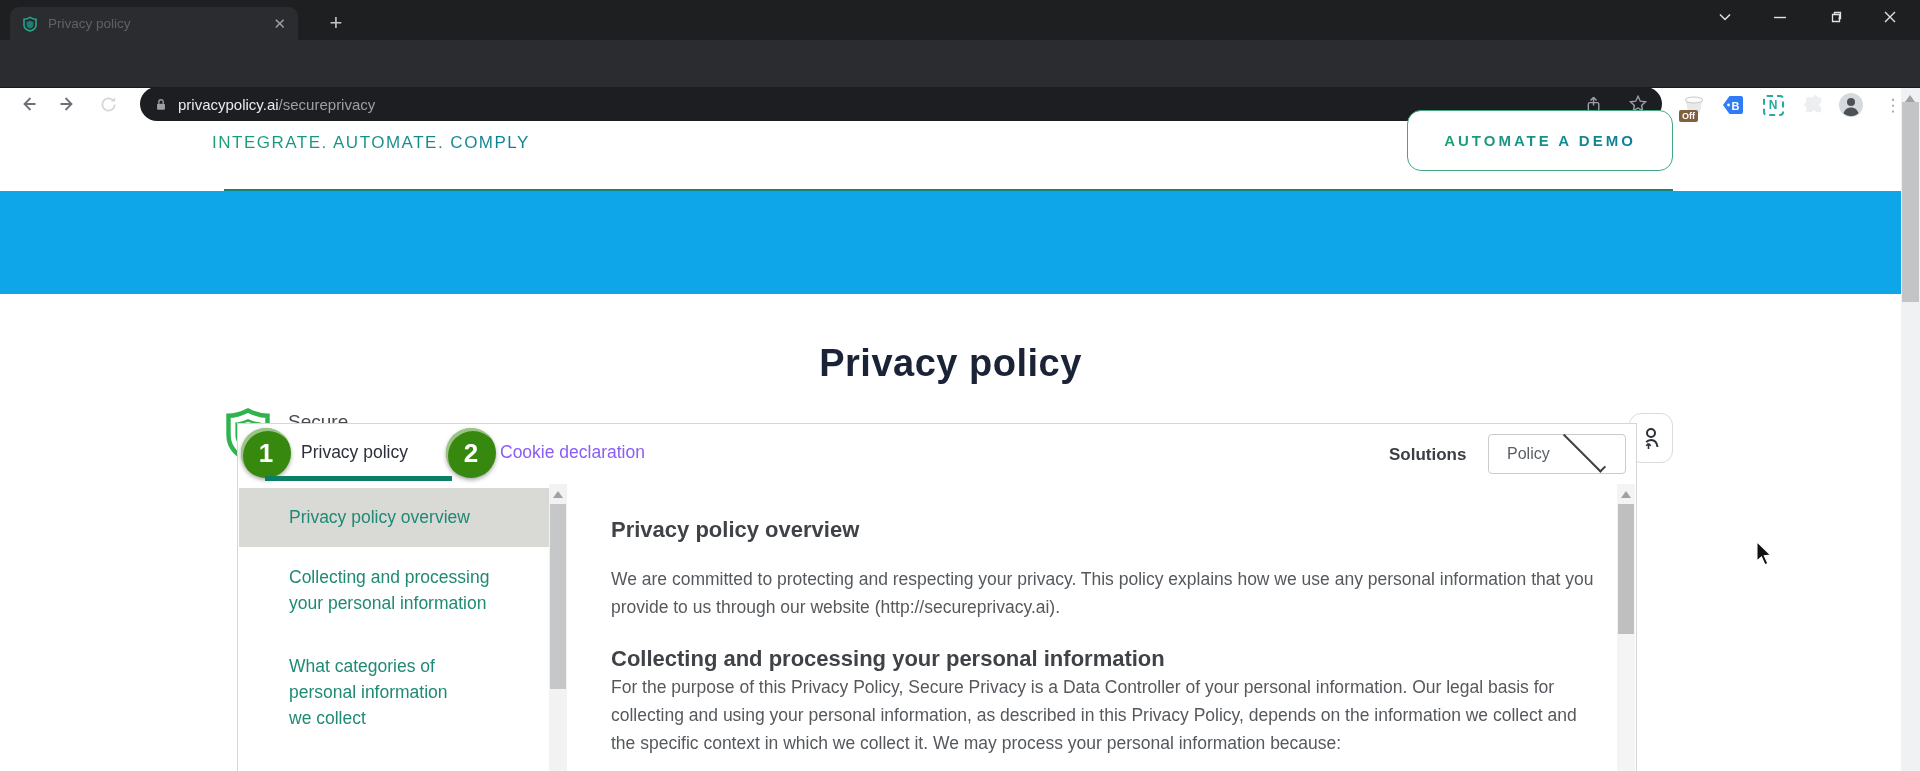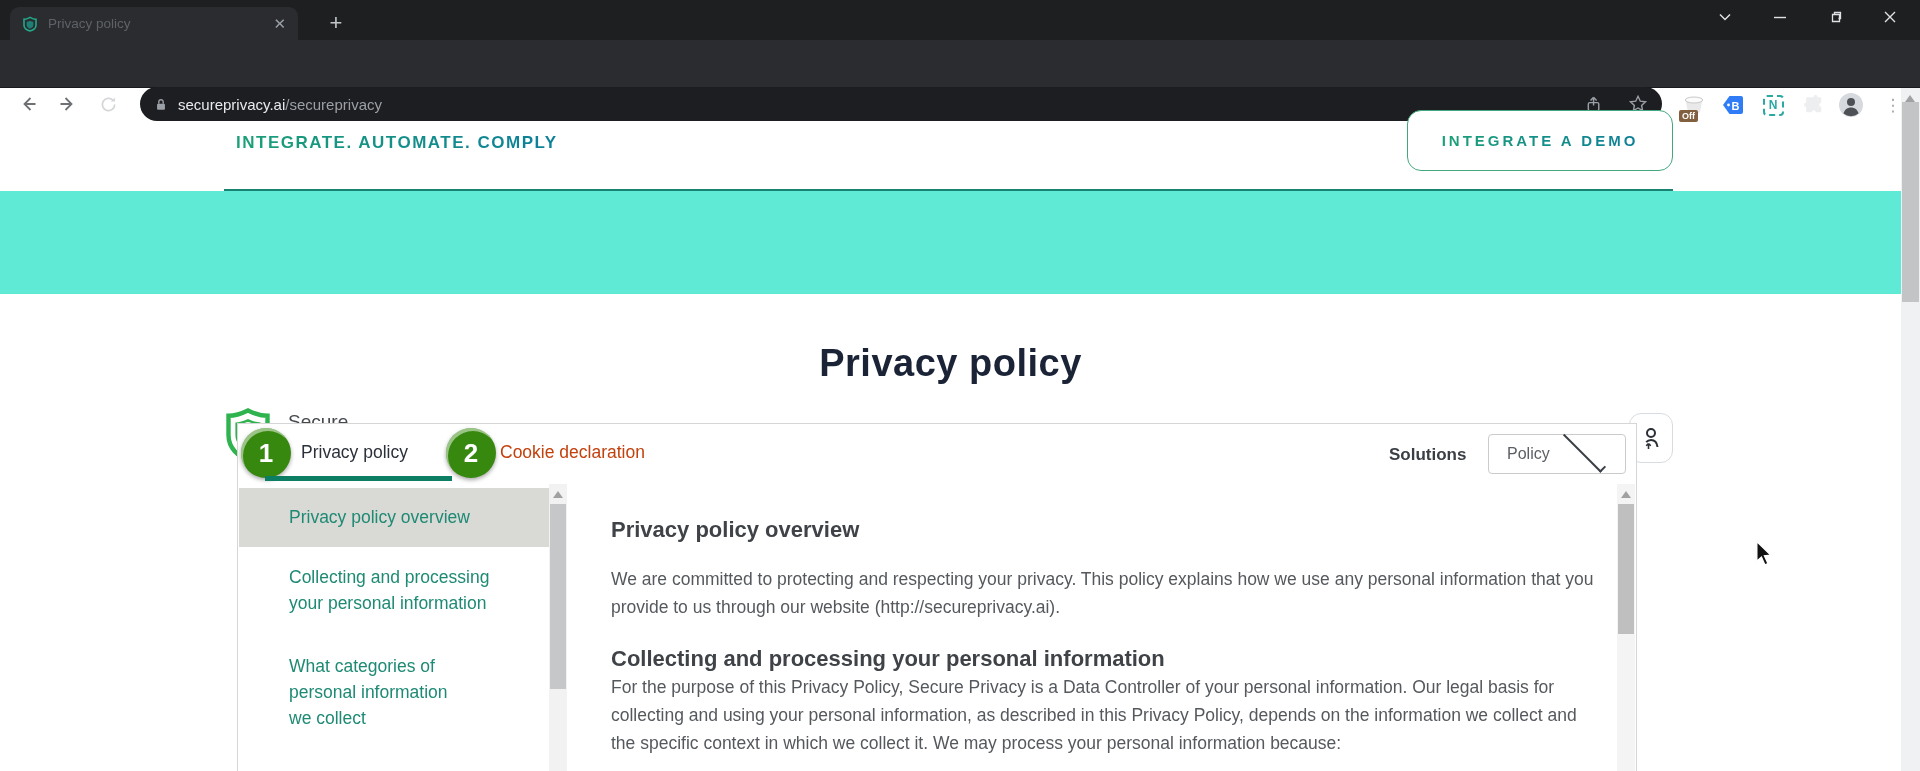--- a/index.html
+++ b/index.html
@@ -31,26 +31,26 @@
   .n-ext{width:21px;height:21px;border:2px dashed #2aa8a1;border-radius:4px;color:#2aa8a1;
          font-weight:bold;font-size:12px;display:flex;align-items:center;justify-content:center}
   .dots{color:#a3a7ac;font-size:17px;letter-spacing:0}
 
   
   .grad-text{color:#128a7a}
   @supports (-webkit-background-clip:text){
     .grad-text{background:linear-gradient(90deg,#1ba077 0%,#0d7f99 100%);
                -webkit-background-clip:text;background-clip:text;color:transparent}
   }
-  .tagline{left:236px;top:133px;font-size:17px;font-weight:bold;letter-spacing:1.5px}
+  .tagline{left:212px;top:133px;font-size:17px;font-weight:normal;letter-spacing:1.5px}
   .cta{left:1407px;top:110px;width:266px;height:61px;border:1px solid #44a87e;border-radius:14px;
        background:#fff;display:flex;align-items:center;justify-content:center;cursor:pointer}
   .cta span{font-size:15px;font-weight:bold;letter-spacing:3px}
   .hdr-divider{left:224px;top:189px;width:1449px;height:2px;background:#1a8273}
-  .navbar{left:0;top:191px;width:1901px;height:103px;background:#5eead4}
+  .navbar{left:0;top:191px;width:1901px;height:103px;background:#0ea5e9}
   .logo-text{left:288px;top:219px;font-size:19px;line-height:24px;color:#45494e;font-weight:500}
   .navlink{top:233px;font-size:17px;color:#212b42;font-weight:500;display:flex;align-items:center;gap:9px;cursor:pointer}
   .chev{width:8px;height:8px;border-right:2px solid #212b42;border-bottom:2px solid #212b42;
         transform:rotate(45deg) translate(-2px,-2px)}
   .avatar-btn{left:1629px;top:222px;width:44px;height:50px;background:#fff;border:1px solid #d8dbe0;
               border-radius:12px;display:flex;align-items:center;justify-content:center;cursor:pointer}
   .page-title{left:0;top:342px;width:1901px;text-align:center;font-size:38px;font-weight:600;
               color:#1b2437;letter-spacing:.5px}
 
   
@@ -141,21 +141,21 @@
         </svg>
     </div>
 
     <div class="abs omnibox">
       <span style="display:flex">
         <svg width="14" height="15" viewBox="0 0 16 16">
             <rect x="3.5" y="7" width="9" height="7" rx="1.2" fill="#9aa0a6"></rect>
             <path d="M5.5 7V5a2.5 2.5 0 0 1 5 0v2" fill="none" stroke="#9aa0a6" stroke-width="1.6"></path>
           </svg>
       </span>
-      <span class="url"><span class="host">secureprivacy.ai</span><span class="path">/secureprivacy</span></span>
+      <span class="url"><span class="host">privacypolicy.ai</span><span class="path">/secureprivacy</span></span>
       <span class="omni-spacer"></span>
       <span style="display:flex;margin-right:14px">
         <svg width="19" height="19" viewBox="0 0 20 20">
             <rect x="3.5" y="8" width="11" height="8.5" rx="1.5" fill="none" stroke="#9aa0a6" stroke-width="1.5"></rect>
             <path d="M9 11V2.5M9 2.5 5.8 5.7M9 2.5l3.2 3.2" fill="none" stroke="#9aa0a6" stroke-width="1.5"></path>
           </svg>
       </span>
       <span style="display:flex">
         <svg width="20" height="20" viewBox="0 0 20 20">
             <path d="M10 2.3l2.3 4.9 5.2.6-3.9 3.6 1 5.2L10 14l-4.6 2.6 1-5.2L2.5 7.8l5.2-.6z" fill="none" stroke="#9aa0a6" stroke-width="1.4"></path>
@@ -190,21 +190,21 @@
           <circle cx="13" cy="13" r="12" fill="#d6d9dd"></circle>
           <circle cx="13" cy="10" r="4" fill="#4d5156"></circle>
           <path d="M5.5 21.5c1-4 4-6 7.5-6s6.5 2 7.5 6a12 12 0 0 1-15 0Z" fill="#4d5156"></path>
         </svg>
     </div>
     <div class="abs extbtn dots" style="left:1880px">⋮</div>
   </div>
 
   <div class="abs tagline grad-text">INTEGRATE. AUTOMATE. COMPLY</div>
   <div class="abs cta">
-    <span class="grad-text">INTEGRATE A DEMO</span>
+    <span class="grad-text">AUTOMATE A DEMO</span>
   </div>
   <div class="abs hdr-divider"></div>
 
   <div class="abs navbar">
     <div class="abs" style="left:224px;top:217px">
       <svg width="48" height="54" viewBox="0 0 48 54">
           <path d="M24 2.5C16.8 6 9.5 7.8 4.5 7.8V27c0 13.5 10 21.5 19.5 24.5C33.5 48.5 43.5 40.5 43.5 27V7.8C38.5 7.8 31.2 6 24 2.5Z" fill="none" stroke="#2eb34e" stroke-width="4.4"></path>
           <path d="M24 11c-4.6 2.2-9.4 3.5-12.6 3.5V27c0 8.6 6.2 13.8 12.6 16 6.4-2.2 12.6-7.4 12.6-16V14.5C33.4 14.5 28.6 13.2 24 11Z" fill="#2eb34e"></path>
           <path d="M19 23.5v-3.2a5 5 0 0 1 10 0v3.2" fill="none" stroke="#fff" stroke-width="2.6"></path>
           <rect x="17.8" y="23" width="12.4" height="11.4" rx="2.4" fill="#fff"></rect>
@@ -249,21 +249,21 @@
     </div>
   </div>
 
   <div class="abs page-title">Privacy policy</div>
 
   <div class="abs pbox">
 
     <div class="abs step-circle" style="left:3px;top:4px">1</div>
     <div class="abs step-label" style="left:63px;top:18px;color:#2b303a">Privacy policy</div>
     <div class="abs step-circle" style="left:208px;top:4px">2</div>
-    <div class="abs step-label" style="left:262px;top:18px;color:#c2410c;font-weight:400">Cookie declaration</div>
+    <div class="abs step-label" style="left:262px;top:18px;color:#8b5cf6;font-weight:400">Cookie declaration</div>
     <div class="abs active-underline"></div>
 
     <div class="abs lang-label">Solutions</div>
     <div class="abs lang-select">
       <span>Policy</span>
       <span class="chev"></span>
     </div>
 
     <div class="abs side-item" style="top:64px;height:59px;background:#d9d9d5;padding-top:16px">
       <span class="txt">Privacy policy overview</span>

